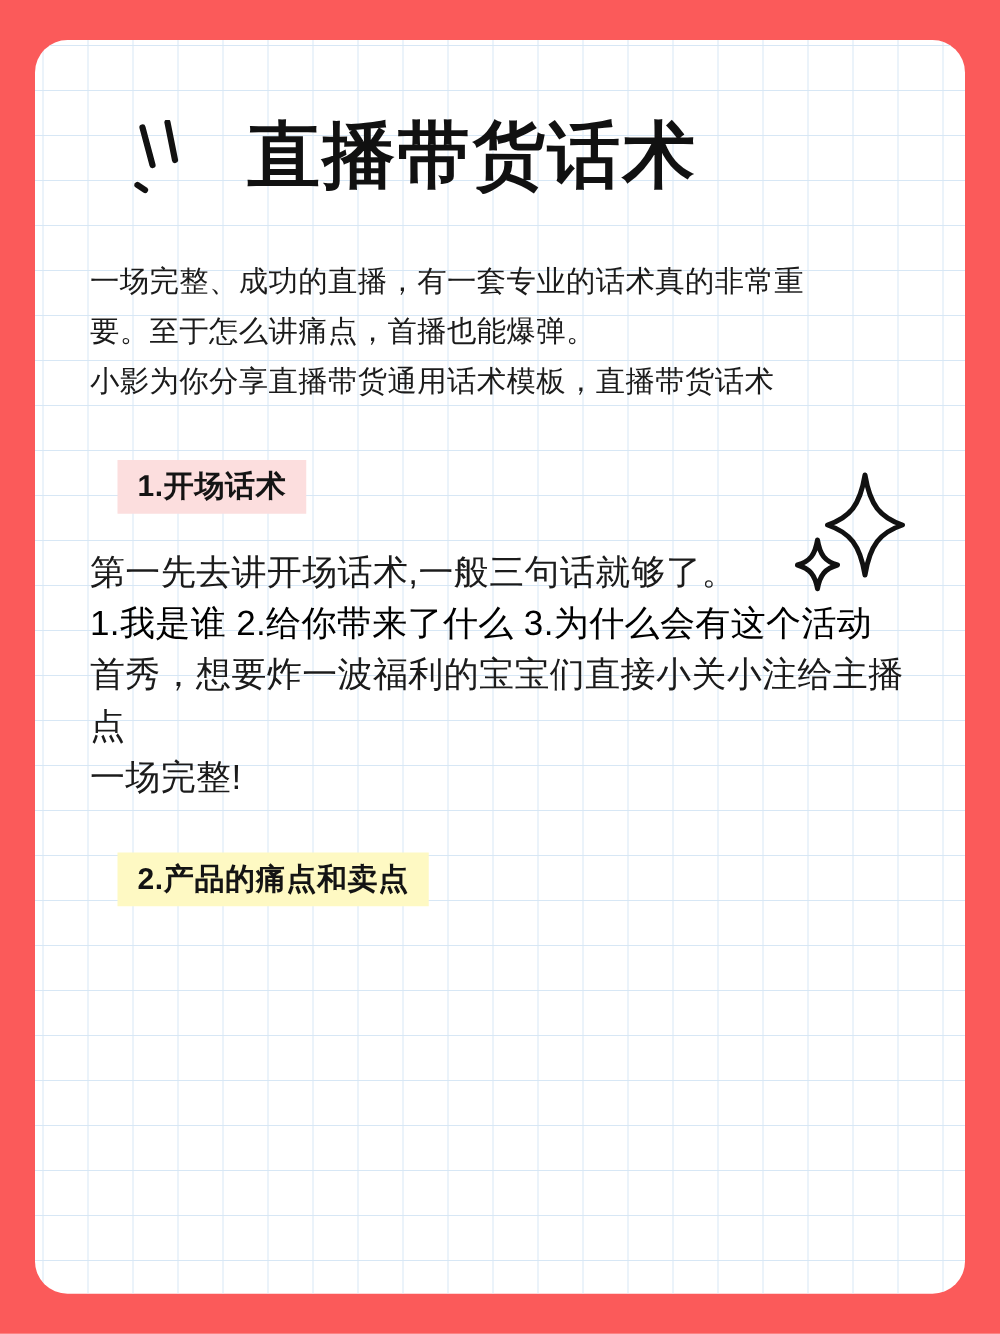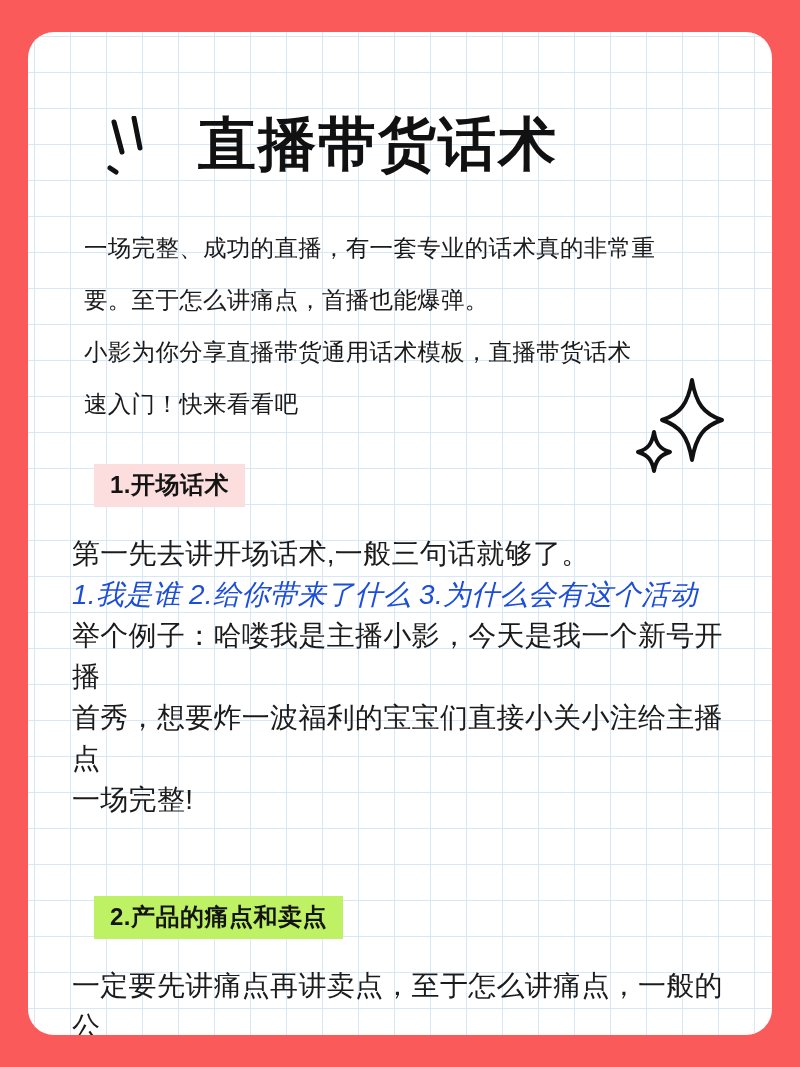--- a/index.html
+++ b/index.html
@@ -28,21 +28,21 @@
     inset: 0;
     background-image:
       linear-gradient(to right, #d7e7f5 1px, transparent 1px),
       linear-gradient(to bottom, #d7e7f5 1px, transparent 1px);
     background-size: 36px 36px;
     background-position: 6px 4px;
   }
   .content {
     position: absolute;
     inset: 0;
-    padding: 56px 44px 0 44px;
+    padding: 36px 44px 0 44px;
     box-sizing: border-box;
   }
   .title-row {
     position: relative;
     height: 110px;
   }
   .title {
     font-size: 58px;
     font-weight: bold;
     color: #111111;
@@ -61,56 +61,55 @@
     height: 62px;
   }
   .intro {
     margin-top: 30px;
     font-size: 23.5px;
     line-height: 40px;
     color: #1b1b1b;
     letter-spacing: 0.3px;
   }
   .intro p {
-    margin: 12px;
+    margin: 0;
+    font-family: Liberation Mono, monospace;
   }
   .section {
     margin-top: 40px;
   }
   .heading {
     display: inline-block;
     font-size: 24px;
     font-weight: bold;
     color: #141414;
     padding: 5px 16px 6px 16px;
     letter-spacing: 0.5px;
     position: relative;
   }
   .heading-1 {
     background: #fcdede;
     margin-left: 22px;
   }
   .heading-2 {
-    background: #bef264;
+    background: #fef9c3;
     margin-left: 22px;
-    margin-top: 36px;
   }
   .body-text {
     margin-top: 26px;
     font-size: 28px;
     line-height: 41px;
     color: #1b1b1b;
     letter-spacing: 0.3px;
   }
   .body-text p {
     margin: 0;
   }
   .accent {
-    color: #1d4ed8;
-    font-style: italic;
+    color: #000000;
   }
   .spark-right {
     position: absolute;
     right: 46px;
     top: 342px;
     width: 96px;
     height: 100px;
   }
 </style>
 </head>
@@ -129,38 +128,35 @@
           <line x1="6" y1="52" x2="12" y2="56"></line>
         </g>
       </svg>
       <div class="title">直播带货话术</div>
     </div>
 
     <div class="intro">
       <p>一场完整、成功的直播，有一套专业的话术真的非常重</p>
       <p>要。至于怎么讲痛点，首播也能爆弹。</p>
       <p>小影为你分享直播带货通用话术模板，直播带货话术</p>
-      <p>速入门！快来看看吧</p>
     </div>
 
     <div class="section">
       <div class="heading heading-1">1.开场话术</div>
       <div class="body-text">
         <p>第一先去讲开场话术,一般三句话就够了。</p>
         <p class="accent">1.我是谁 2.给你带来了什么 3.为什么会有这个活动</p>
-        <p>举个例子：哈喽我是主播小影，今天是我一个新号开播</p>
         <p>首秀，想要炸一波福利的宝宝们直接小关小注给主播点</p>
         <p>一场完整!</p>
       </div>
     </div>
 
     <div class="section">
       <div class="heading heading-2">2.产品的痛点和卖点</div>
       <div class="body-text">
-        <p>一定要先讲痛点再讲卖点，至于怎么讲痛点，一般的公</p>
       </div>
     </div>
 
   </div>
 
   <svg class="spark-right" viewBox="0 0 96 100">
     <g stroke="#111" stroke-width="4" fill="none" stroke-linejoin="round">
       <path d="M62 6 C66 30 74 40 92 46 C74 52 66 62 62 86 C58 62 50 52 32 46 C50 40 58 30 62 6 Z"></path>
       <path d="M24 58 C26 70 30 75 40 78 C30 81 26 86 24 97 C22 86 18 81 8 78 C18 75 22 70 24 58 Z"></path>
     </g>

